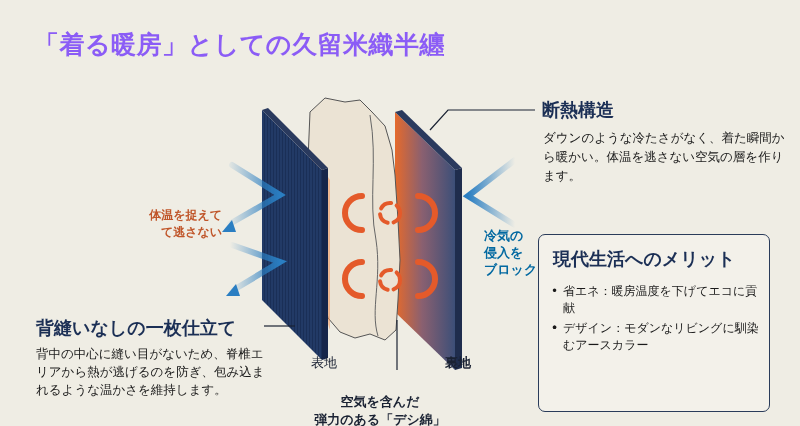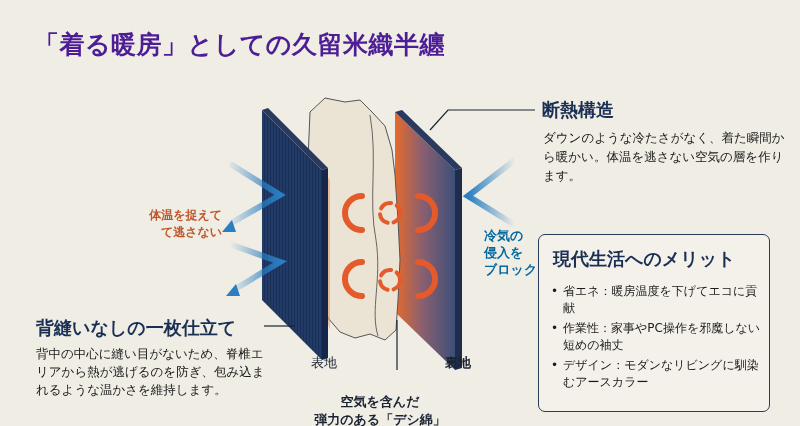--- a/index.html
+++ b/index.html
@@ -1,19 +1,19 @@
 <!DOCTYPE html>
 <html><head>
 <meta charset="utf-8">
 <style>
   html, body { margin:0; padding:0; }
   body { width:800px; height:426px; background:#efede4; overflow:hidden; position:relative;
          font-family:"DejaVu Sans", sans-serif; color:#1a2233; }
   .title { position:absolute; left:34px; top:28px; font-family:"DejaVu Serif", serif;
-           font-size:25px; font-weight:bold; color:#4c1d95; letter-spacing:0.5px; white-space:nowrap; }
+           font-size:25px; font-weight:bold; color:#8b5cf6; letter-spacing:0.5px; white-space:nowrap; }
   .diagram { position:absolute; left:0; top:0; width:800px; height:426px; }
   .label { position:absolute; white-space:nowrap; }
   .h-insul { left:542px; top:98px; font-size:18px; font-weight:bold; color:#1b2f55; }
   .p-insul { left:543px; top:128px; font-size:12.5px; line-height:19px; color:#1a1a1a; white-space:normal; width:250px; }
   .warm-label { left:112px; top:207px; font-size:12px; font-weight:bold; color:#c0562a; line-height:17px; text-align:right; width:110px; }
   .cold-label { left:484px; top:227px; font-size:13px; font-weight:bold; color:#0369a1; line-height:17px; }
   .h-back { left:36px; top:316px; font-size:18px; font-weight:bold; color:#1b2f55; }
   .p-back { left:36px; top:345px; font-size:12.5px; line-height:18px; color:#1a1a1a; white-space:normal; width:240px; }
   .lbl-front { left:311px; top:354px; font-size:13px; font-weight:normal; }
   .lbl-back { left:445px; top:354px; font-size:13px; font-weight:bold; }
@@ -122,16 +122,16 @@
 <div class="label lbl-back">裏地</div>
 <div class="label lbl-cotton">
   <div>空気を含んだ</div>
   <div>弾力のある「デシ綿」</div>
 </div>
 
 <div class="box">
   <div class="box-title">現代生活へのメリット</div>
   <ul>
     <li><span class="bullet">•</span><span>省エネ：暖房温度を下げてエコに貢献</span></li>
-    <li><span class="bullet">•</span><span>作業性：家事やPC操作を邪魔しない短めの袖丈</span></li>
+    <li><span class="bullet">•</span></li>
     <li><span class="bullet">•</span><span>デザイン：モダンなリビングに馴染むアースカラー</span></li>
   </ul>
 </div>
 
 </body></html>

